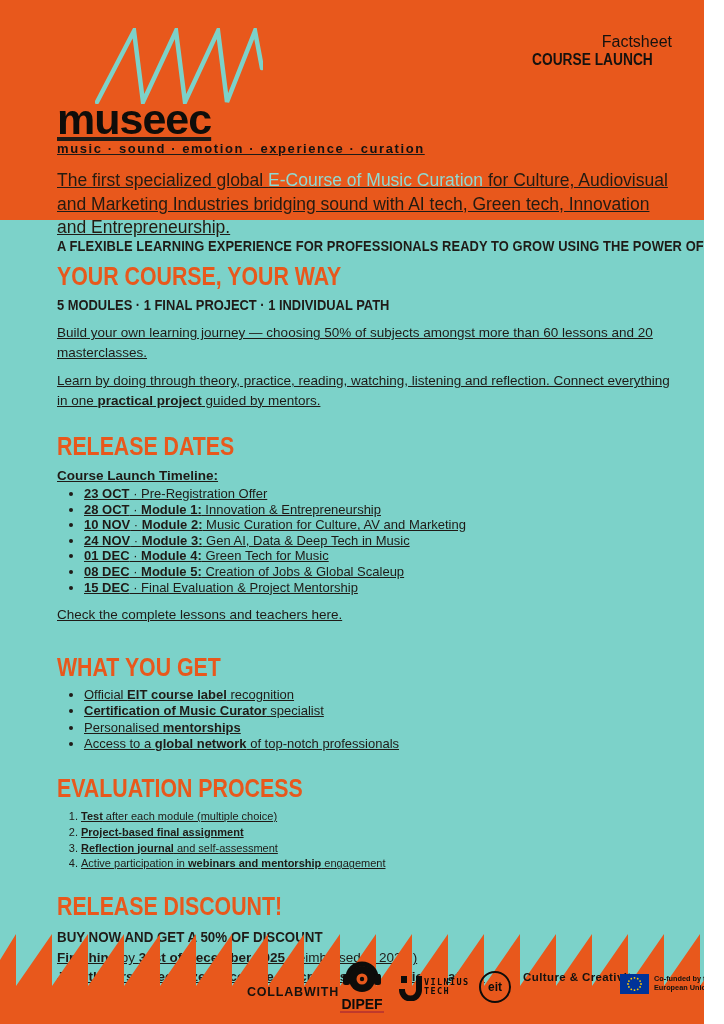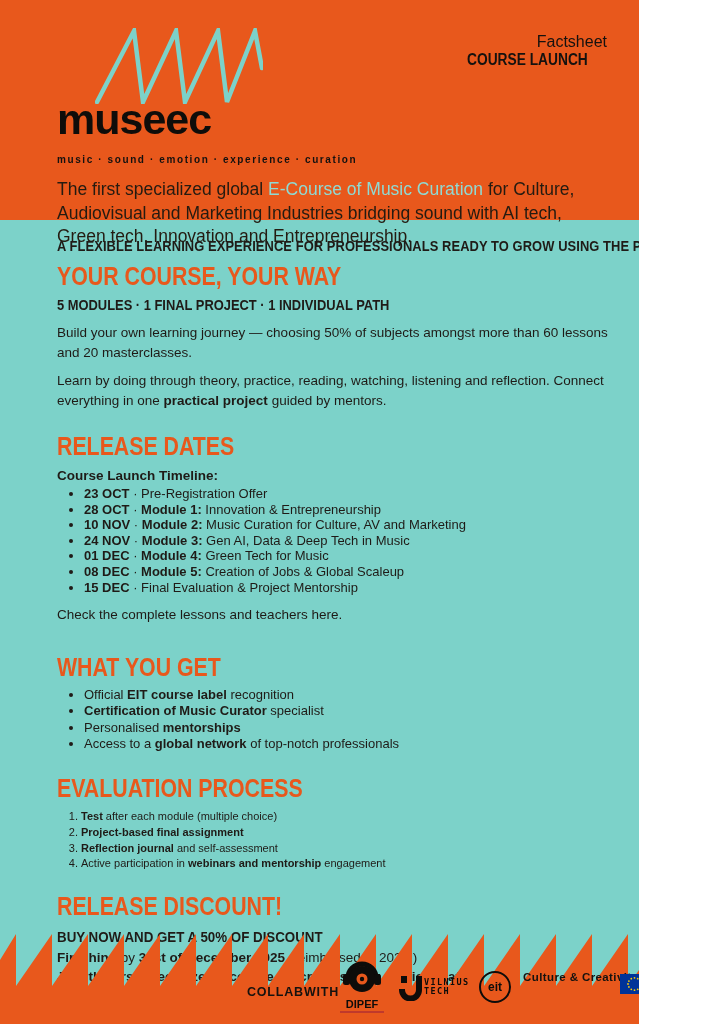--- a/index.html
+++ b/index.html
@@ -4,31 +4,31 @@
 <style>
   :root{
     --orange:#E8581C;
     --teal:#7CD2C9;
     --teal-hl:#8FDAD3;
     --ink:#1F1B17;
   }
   *{margin:0;padding:0;box-sizing:border-box;}
   html,body{background:#fff;}
   body{font-family:"Liberation Sans",sans-serif;color:var(--ink);}
-  .page{position:relative;width:639px;height:1024px;background:var(--teal);overflow:hidden;}
+  .page{position:relative;width:704px;height:1024px;background:var(--teal);overflow:hidden;text-decoration:underline;}
 
   
   .hdr{position:relative;height:220px;background:var(--orange);padding:0 32px 0 57px;}
   .doc-meta{position:absolute;top:33px;right:32px;text-align:right;}
   .doc-type{font-size:16px;color:#15120F;}
   .doc-subtitle{font-size:16px;font-weight:800;color:#15120F;}
   .brand{position:relative;padding-top:28px;}
   .zig{display:block;margin-left:38px;}
   .wordmark{font-size:43px;font-weight:800;letter-spacing:-1px;line-height:38px;color:#0F0D0A;margin-top:-4px;}
-  .brand-tag{font-size:10px;font-weight:700;letter-spacing:1.6px;color:#141110;margin-top:16px;}
+  .brand-tag{font-size:13px;font-weight:700;letter-spacing:1.6px;color:#141110;margin-top:3px;}
   .intro{margin-top:13px;font-size:17.5px;line-height:23.5px;color:#241B11;max-width:648px;}
   .intro .teal{color:var(--teal-hl);}
 
   
   .cond{display:inline-block;transform:scaleX(.86);transform-origin:0 50%;white-space:nowrap;}
 
   
   main{padding:17px 30px 0 57px;}
   .lead{font-size:15px;font-weight:800;letter-spacing:.1px;}
   .sec-title{color:var(--orange);font-size:26px;font-weight:800;line-height:26px;}
@@ -55,21 +55,21 @@
 
   
   footer{position:absolute;left:0;bottom:0;width:724px;height:90px;}
   footer .saw{position:absolute;left:0;top:0;}
   .f-item{position:absolute;}
   .f-media{left:57px;top:42px;width:106px;}
   .f-media .l1{font-size:18px;font-weight:800;line-height:17px;color:#0E0C0A;}
   .f-media .l2{font-size:11.5px;letter-spacing:2.2px;color:#141110;text-align:right;margin-top:1px;}
   .f-collab{left:247px;top:51px;font-size:12.5px;font-weight:700;letter-spacing:.8px;color:#15120F;}
   .f-dipef{left:336px;top:24px;width:52px;text-align:center;}
-  .f-dipef .lbl{font-size:11px;font-weight:800;color:#0E0C0A;line-height:10px;margin-top:1px;}
+  .f-dipef .lbl{font-size:14px;font-weight:800;color:#0E0C0A;line-height:10px;margin-top:1px;}
   .f-dipef .red{height:2px;background:#C0392B;margin:2px 4px 0 4px;}
   .f-vilnius{left:398px;top:39px;display:flex;align-items:center;}
   .f-vilnius .txt{font-family:"DejaVu Sans Mono",monospace;font-size:8.5px;font-weight:700;letter-spacing:1.4px;line-height:9.5px;color:#0E0C0A;}
   .f-eit{left:479px;top:37px;display:flex;gap:12px;}
   .eit-circle{width:32px;height:32px;border:2.5px solid #0E0C0A;border-radius:50%;display:flex;align-items:center;justify-content:center;font-size:12px;font-weight:700;color:#0E0C0A;}
   .f-eit .lbl{font-size:11.5px;font-weight:600;letter-spacing:.4px;color:#15120F;}
   .f-eu{left:620px;top:40px;display:flex;align-items:flex-start;gap:5px;}
   .f-eu .txt{font-size:7.3px;line-height:8.8px;font-weight:600;color:#15120F;padding-top:1px;}
 </style>
 </head>

